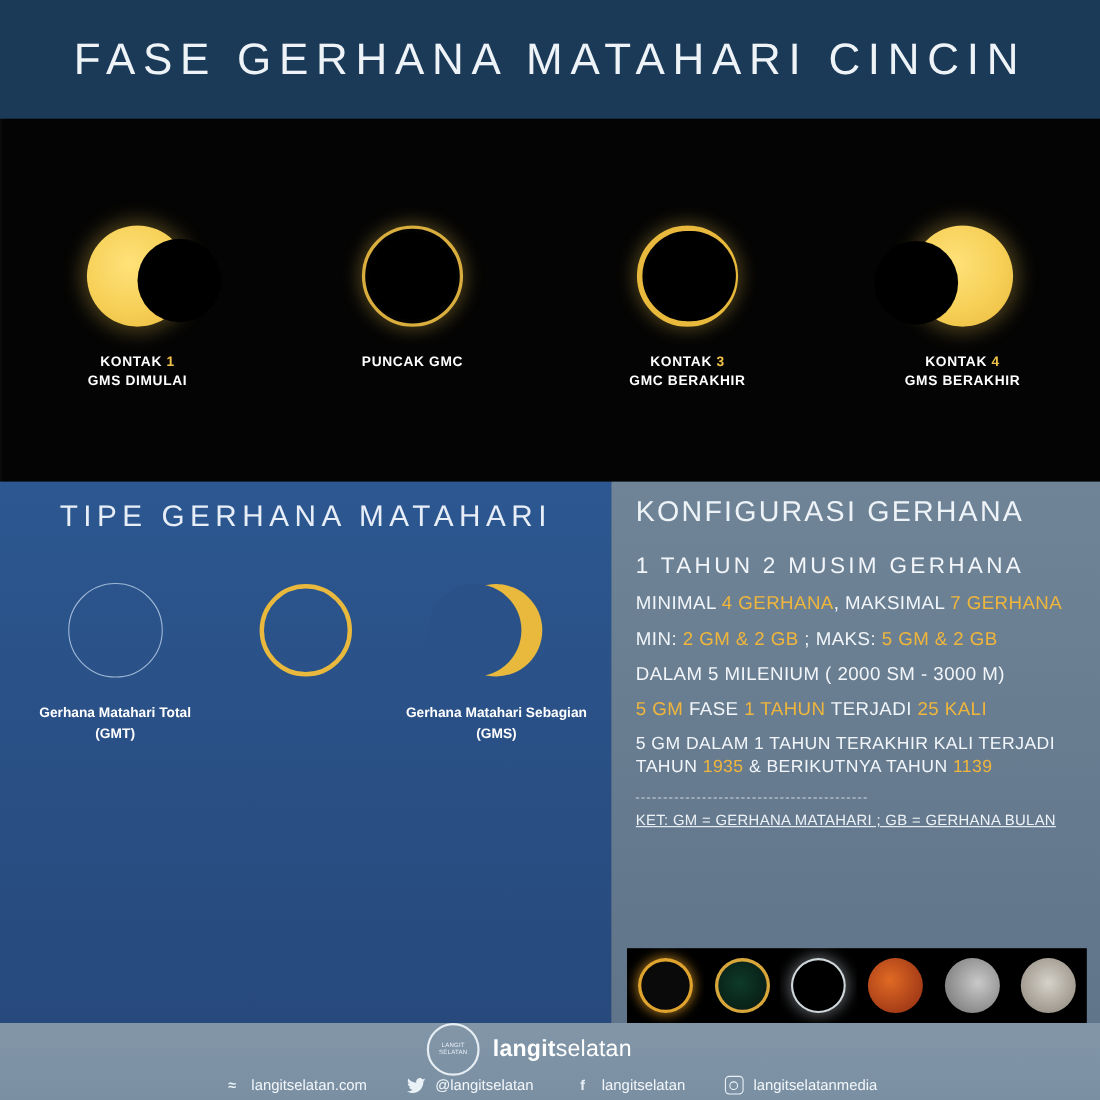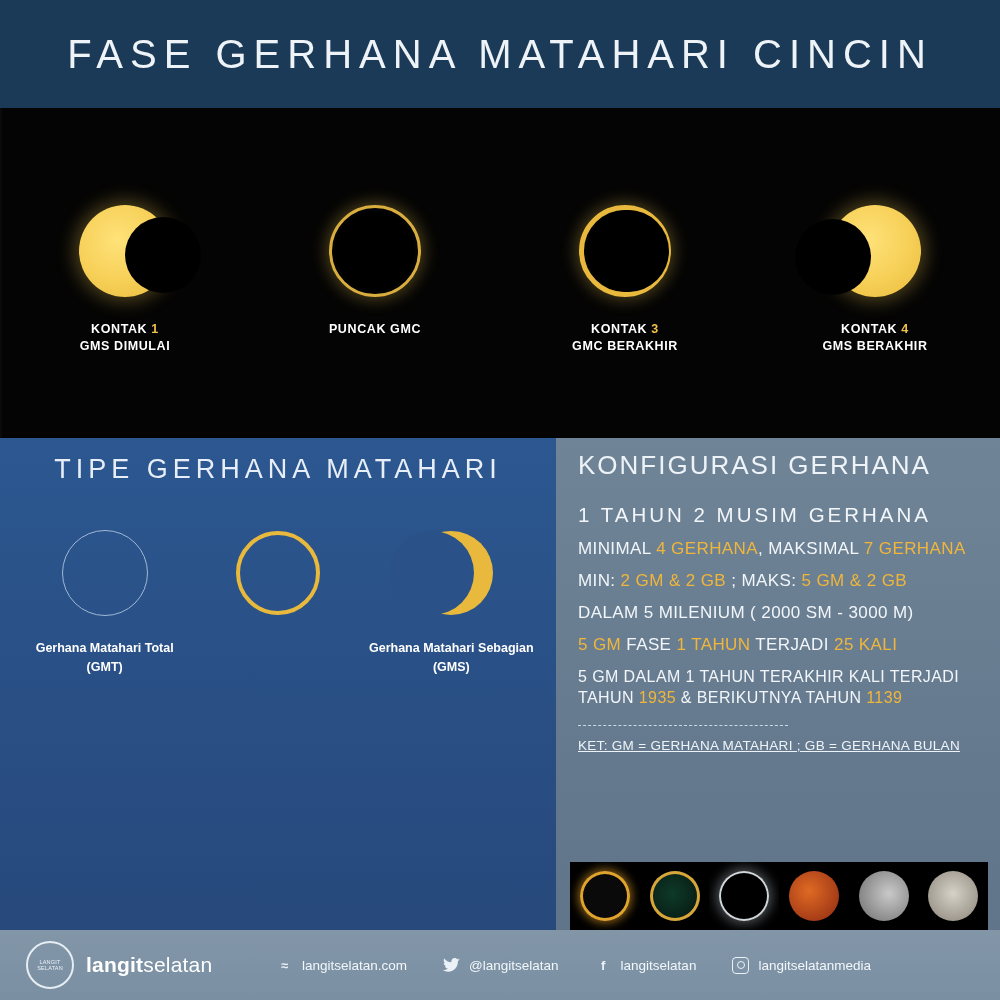--- a/index.html
+++ b/index.html
@@ -106,21 +106,21 @@
     background:#000;display:flex;
   }
   .thumb{flex:1;position:relative;overflow:hidden;}
   .tdisc{position:absolute;left:50%;top:50%;transform:translate(-50%,-50%);width:50px;height:50px;border-radius:50%;}
 
   
   .footer{
     position:absolute;left:0;top:930px;width:1000px;height:70px;
     background:#7e93a6;
     background-image:linear-gradient(180deg,#8296a8 0%,#7a8fa2 100%);
-    display:flex;align-items:center;
+    display:flex;align-items:center;flex-direction:column;
   }
   .brand{display:flex;align-items:center;margin-left:26px;width:250px;}
   .seal{
     width:44px;height:44px;border-radius:50%;border:2px solid #e6edf3;
     display:flex;align-items:center;justify-content:center;
     color:#eaf1f7;font-size:5.5px;letter-spacing:.2px;text-align:center;line-height:1.15;
   }
   .brandname{margin-left:12px;color:#fff;font-size:21px;letter-spacing:.2px;}
   .brandname b{font-weight:bold;}
   .brandname span{font-weight:300;}

